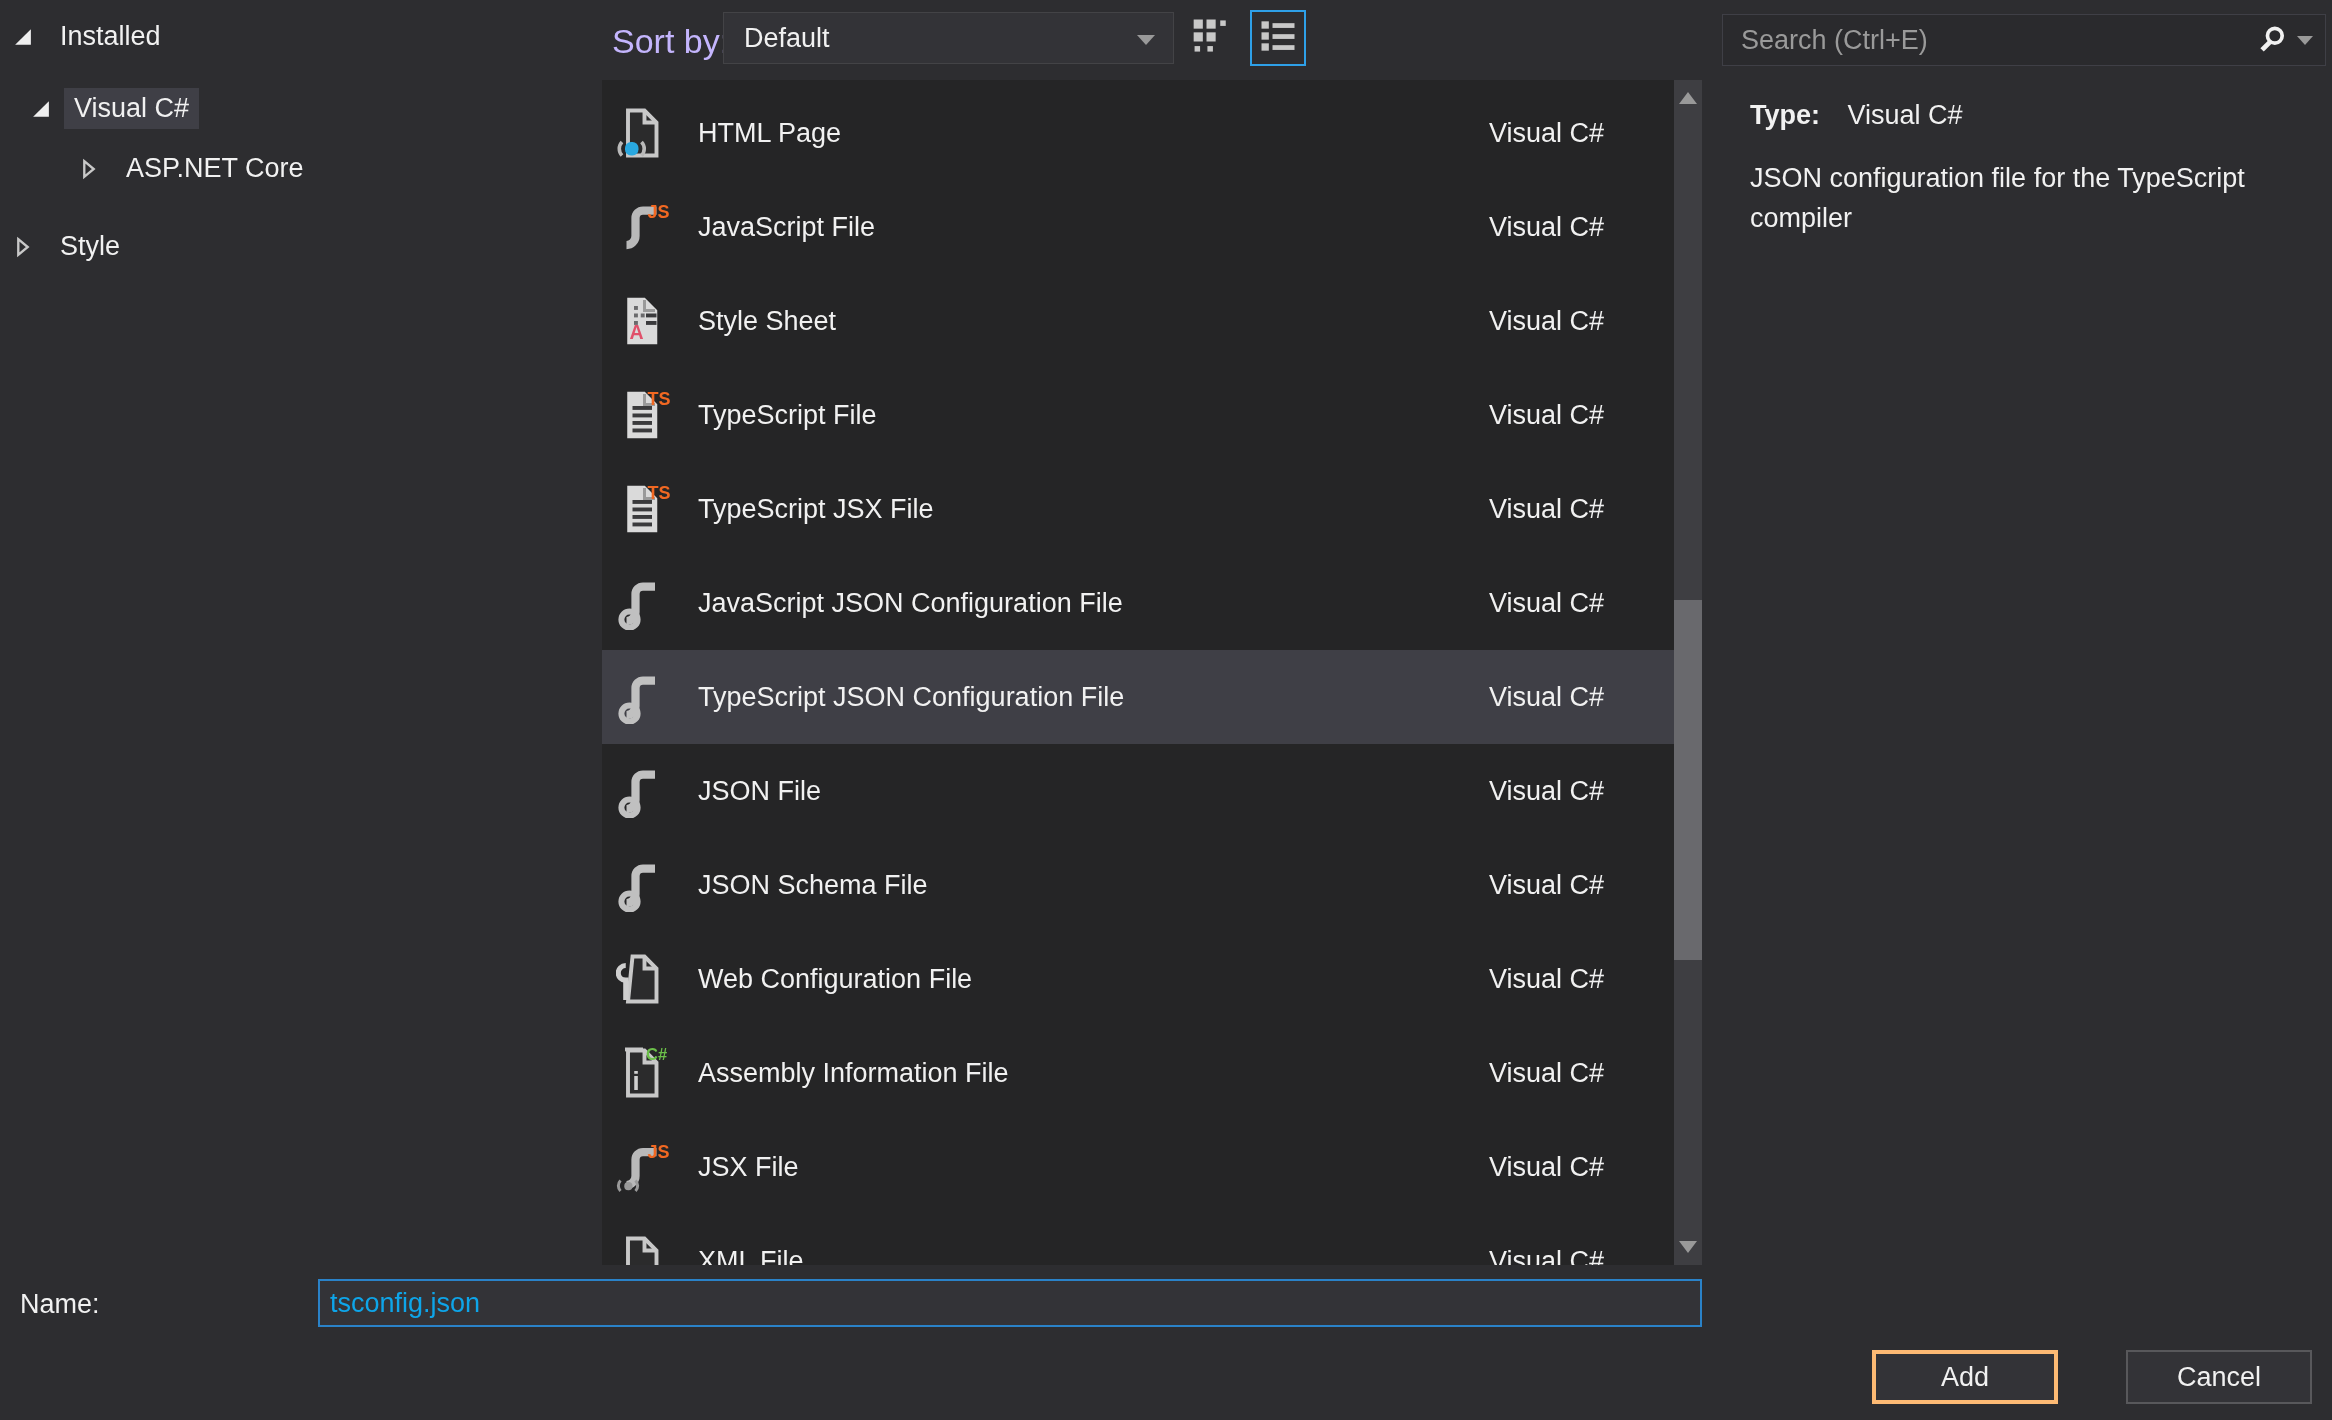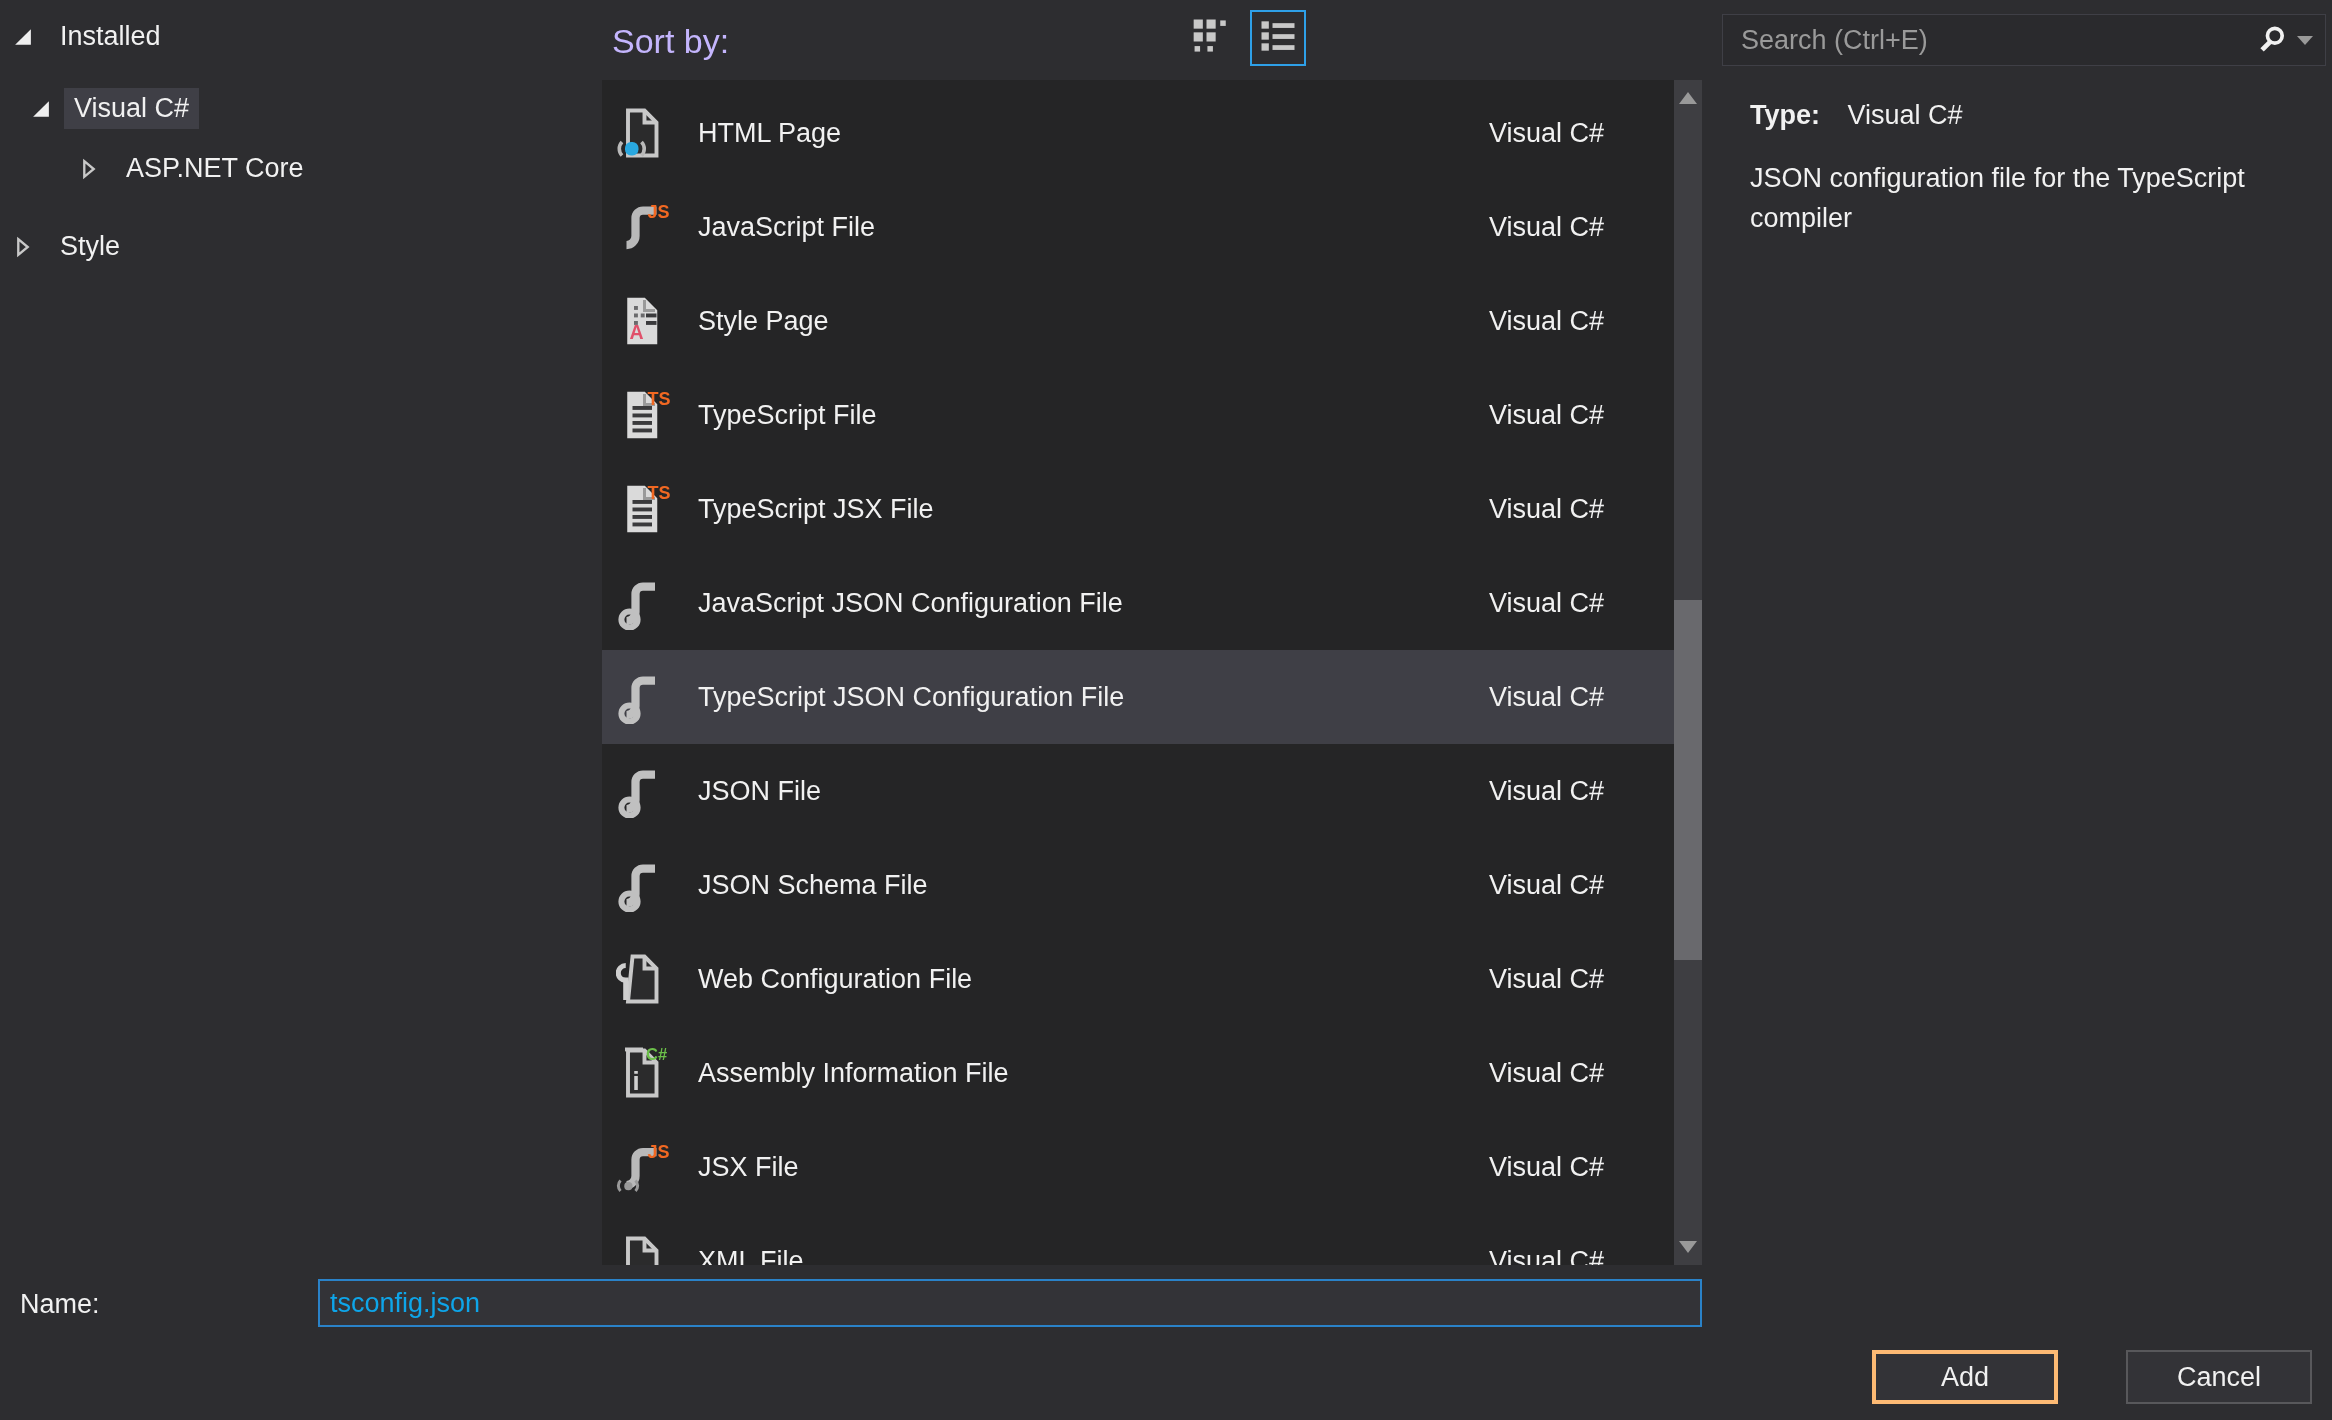--- a/index.html
+++ b/index.html
@@ -108,20 +108,24 @@
         <svg width="22" height="22" viewBox="0 0 14 14">
             <polygon points="4,2 10,7 4,12" fill="none" stroke="#c8c8c8" stroke-width="1.5"></polygon>
           </svg>
       </span>
       <span class="tree-label">Style</span>
     </div>
   </div>
 
   <div class="toolbar">
     <span class="sort-label">Sort by:</span>
+    <div class="sort-select">
+      <span>Default</span>
+      <span class="sort-caret"></span>
+    </div>
     <div class="view-btn grid-btn">
       <span>
         <svg width="44" height="44" viewBox="0 0 24 24">
           <rect x="2" y="3" width="5" height="5" fill="#c8c8c8"></rect>
             <rect x="9" y="3" width="5" height="5" fill="#c8c8c8"></rect>
             <rect x="16.5" y="3.5" width="3" height="3" fill="#c8c8c8"></rect>
           <rect x="2" y="10" width="5" height="5" fill="#c8c8c8"></rect>
             <rect x="9" y="10" width="5" height="5" fill="#c8c8c8"></rect>
           <rect x="2.5" y="17.5" width="3" height="3" fill="#c8c8c8"></rect>
             <rect x="9.5" y="17.5" width="3" height="3" fill="#c8c8c8"></rect>
@@ -168,21 +172,21 @@
               <path d="M8 3h11l8 8v22H8z" fill="#dadada" stroke="#dadada"></path>
               <path d="M19 4v7h7" fill="none" stroke="#9a9a9a" stroke-width="2"></path>
               <rect x="20" y="13" width="7" height="2.6" fill="#3a3a3c"></rect>
               <rect x="20" y="18" width="7" height="2.6" fill="#3a3a3c"></rect>
               <rect x="12" y="8" width="2.6" height="2.6" fill="#6a6a6c"></rect>
               <rect x="12" y="13" width="2.6" height="2.6" fill="#6a6a6c"></rect>
               <rect x="12" y="18" width="2.6" height="2.6" fill="#6a6a6c"></rect>
               <rect x="16.5" y="13" width="2.6" height="2.6" fill="#6a6a6c"></rect>
               <text x="9" y="30" font-size="13" font-weight="bold" fill="#e0506a" font-family="Liberation Sans, sans-serif">A</text>
             </svg></span>
-    <span class="item-label">Style Page</span>
+    <span class="item-label">Style Sheet</span>
     <span class="item-cat">Visual C#</span>
   </div>
         <div class="item-row">
     <span class="item-icon"><svg width="54" height="54" viewBox="0 0 36 36">
               <path d="M8 3h11l8 8v22H8z" fill="#dadada" stroke="#dadada"></path>
               <path d="M19 4v7h7" fill="none" stroke="#9a9a9a" stroke-width="2"></path>
               <rect x="11" y="12" width="13" height="2.6" fill="#3a3a3c"></rect>
               <rect x="11" y="17" width="13" height="2.6" fill="#3a3a3c"></rect>
               <rect x="11" y="22" width="13" height="2.6" fill="#3a3a3c"></rect>
               <rect x="11" y="27" width="13" height="2.6" fill="#3a3a3c"></rect>

